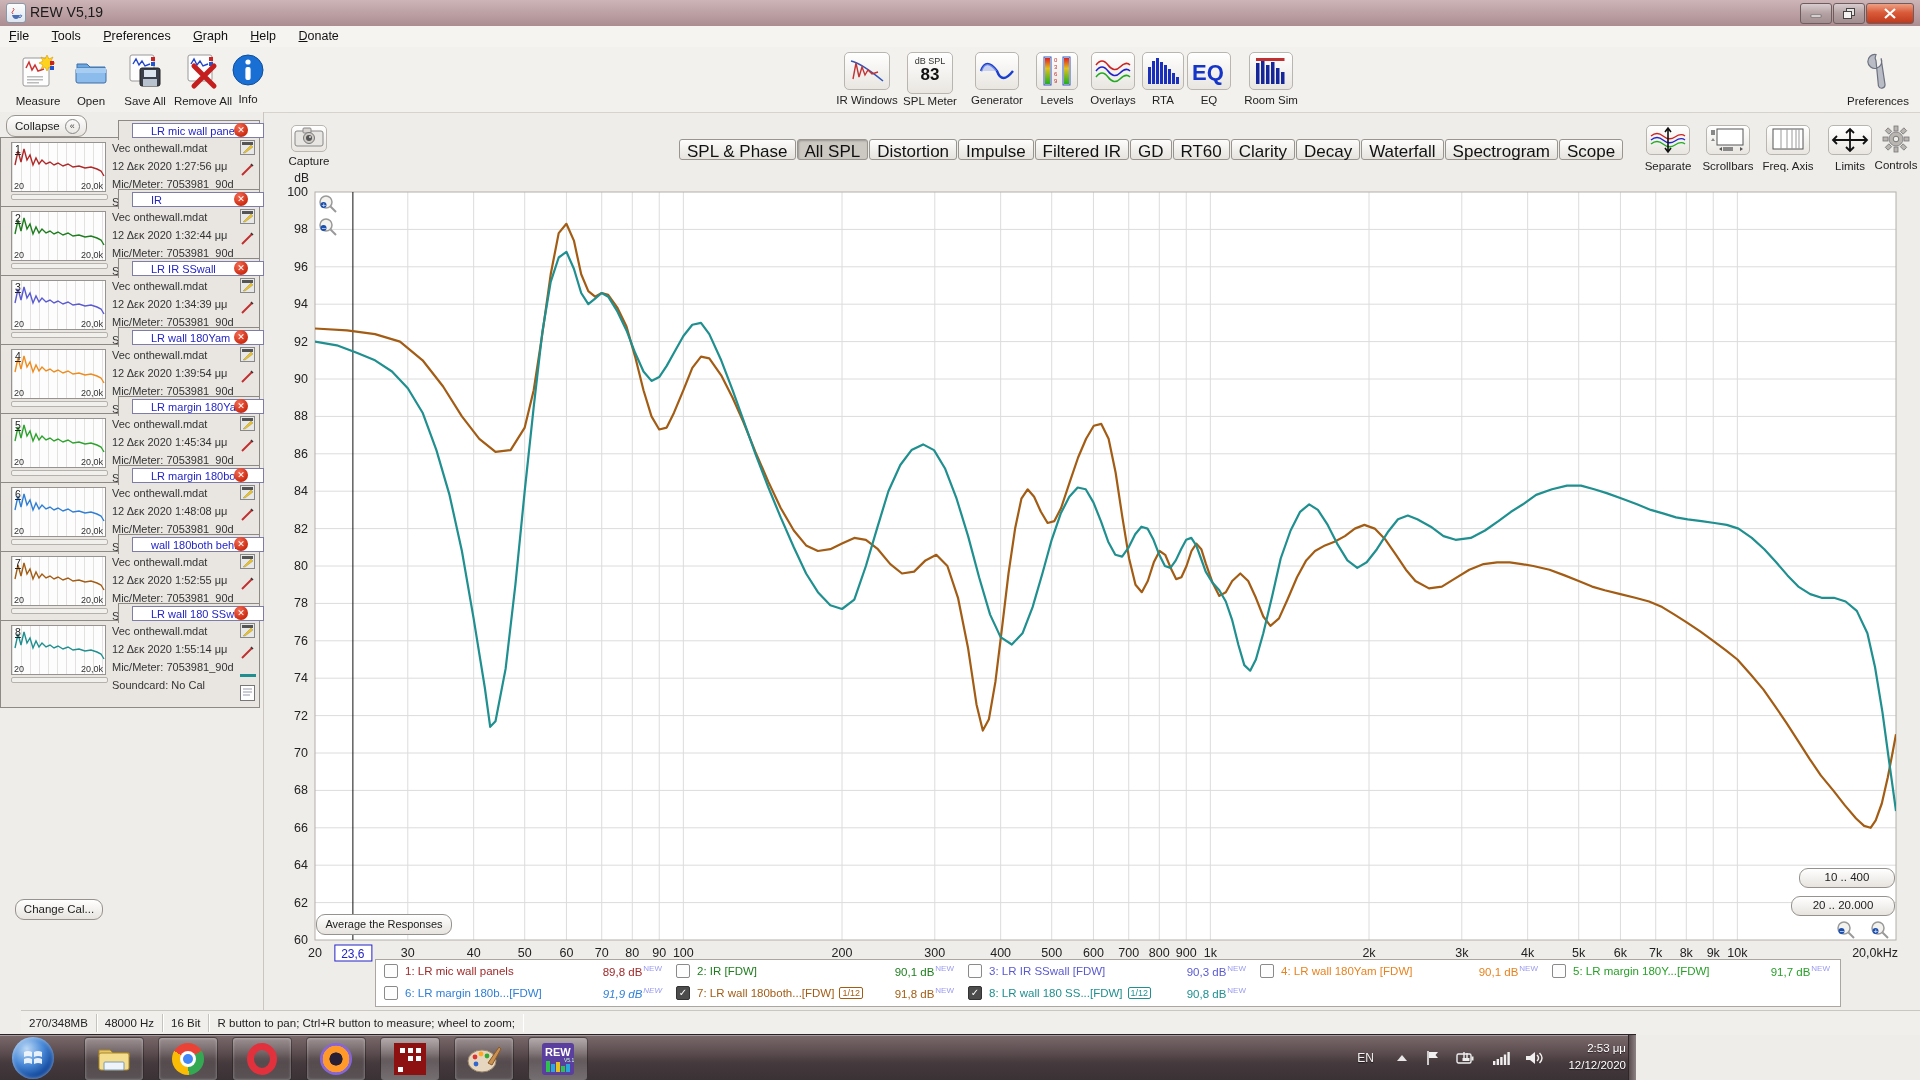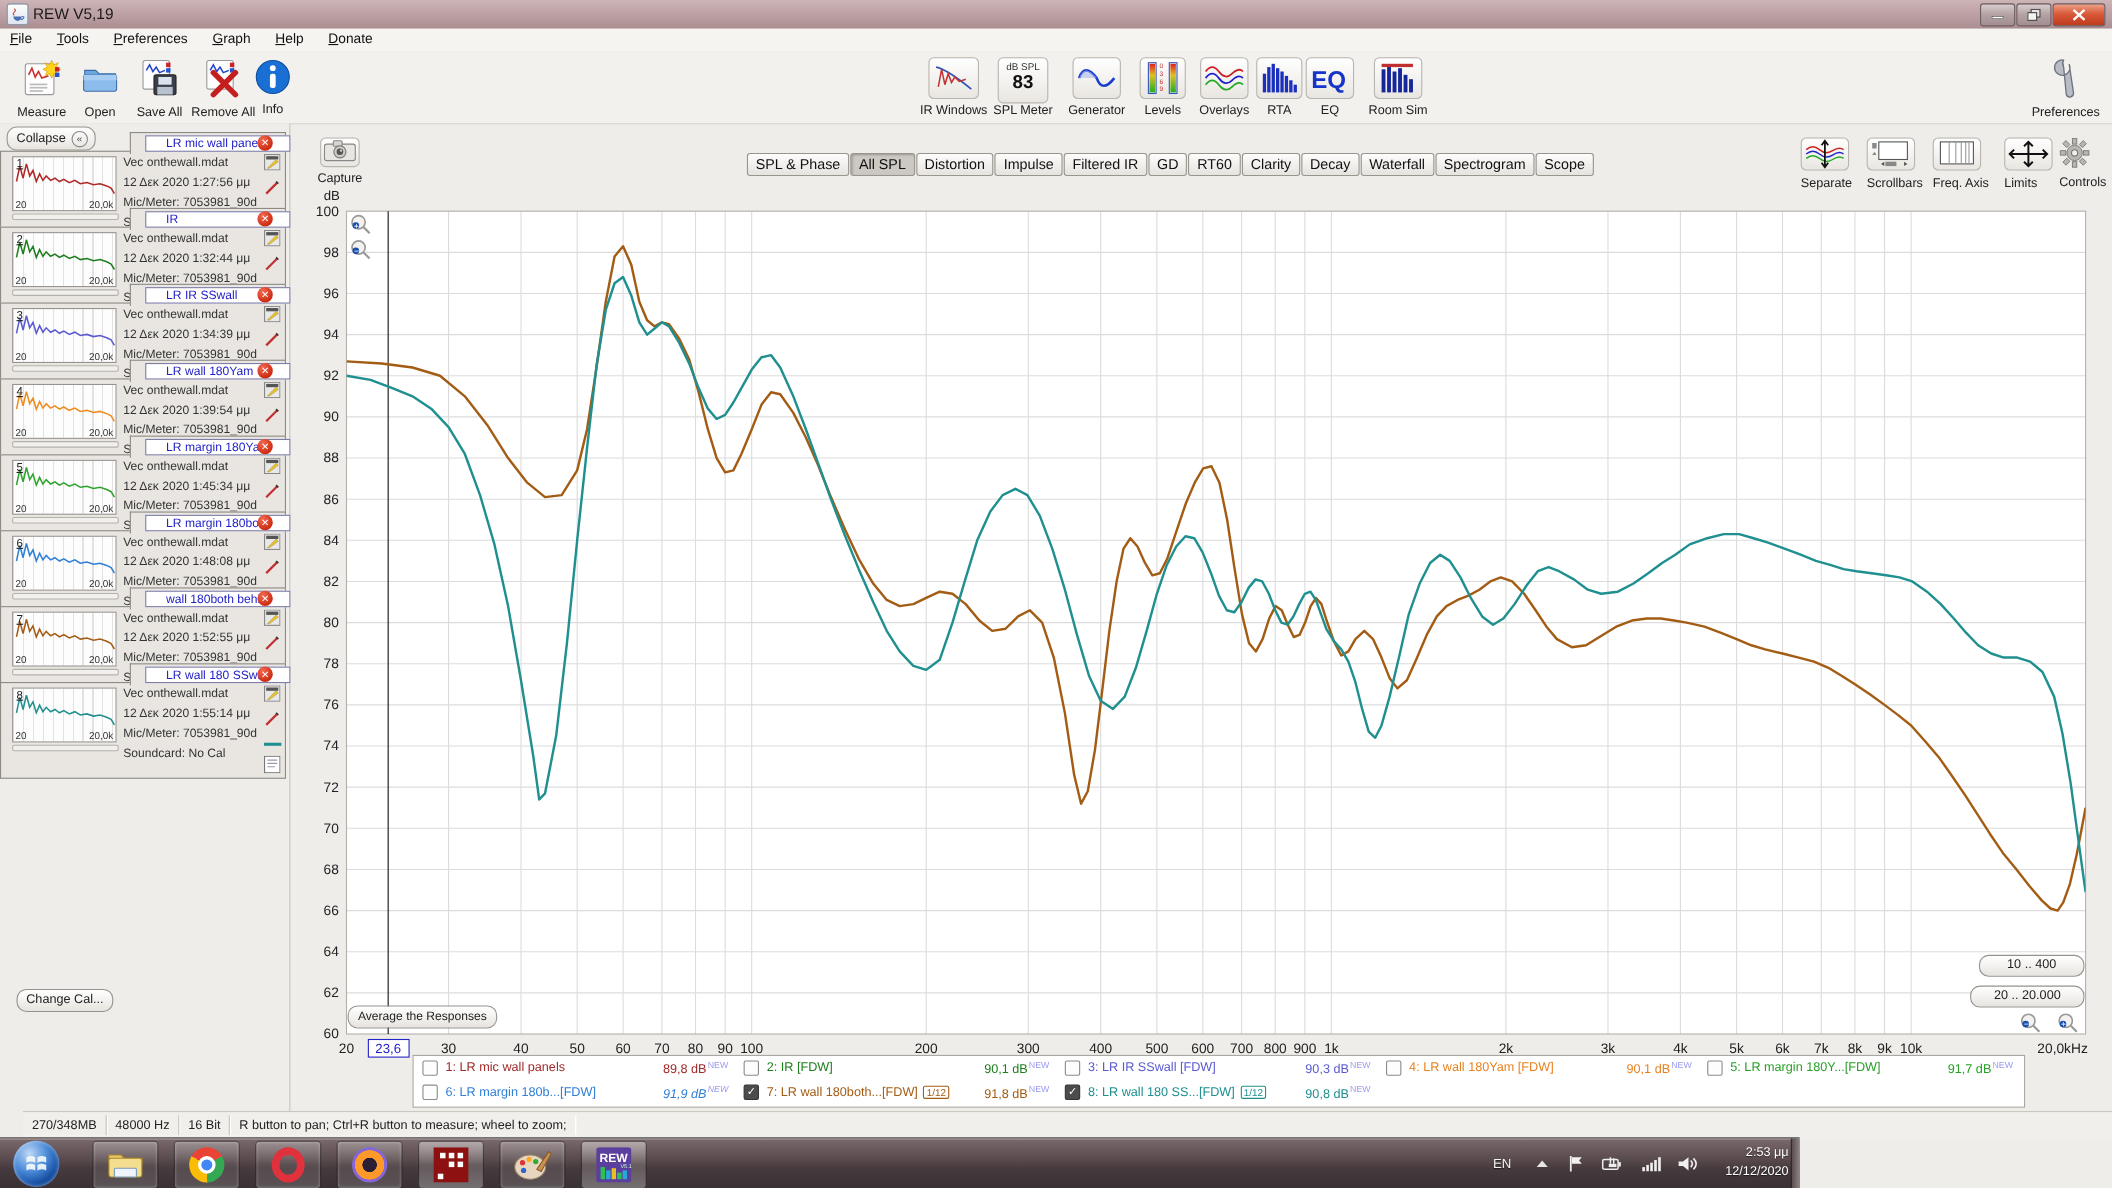--- a/index.html
+++ b/index.html
@@ -64,23 +64,23 @@
   #delaybox{position:absolute;left:11px;top:706px;width:232px;height:58px;background:#fff;border:1px solid #96928d;
     font-size:11.5px;color:#222;padding:14px 6px 0 7px;line-height:17px;}
   .changecal{position:absolute;left:15px;top:787px;width:86px;height:19px;border:1px solid #96928d;border-radius:9px;
     background:linear-gradient(#fff,#e7e4df);font-size:11.5px;color:#222;text-align:center;line-height:18px;}
   
   #capture{position:absolute;left:276px;top:125px;width:66px;text-align:center;}
   #capture .cam{display:inline-block;width:34px;height:25px;}
   #capture .clabel{display:block;font-size:11.5px;color:#222;margin-top:2px;}
   #tabs{position:absolute;left:679px;top:139px;display:flex;}
   .gtab{height:17px;padding:2px 7px 0 7px;border:1px solid #989códec;border:1px solid #98948e;margin-right:1px;border-radius:3px;
-    background:linear-gradient(#fdfdfc,#e6e3de);font-size:13px;color:#111;white-space:nowrap;}
+    background:linear-gradient(#fdfdfc,#e6e3de);font-size:17px;color:#111;white-space:nowrap;}
   .gtab.active{background:#ccc8c2;box-shadow:inset 1px 1px 2px rgba(0,0,0,.25);}
-  .rbtn{position:absolute;top:125px;width:62px;text-align:left;}
+  .rbtn{position:absolute;top:125px;width:62px;text-align:center;}
   .rbtn .rbox{display:inline-block;width:42px;height:28px;}
   .rbtn .rlabel{display:block;font-size:11.5px;color:#222;margin-top:2px;white-space:nowrap;}
   
   #chartwrap{position:absolute;left:265px;top:165px;width:1655px;height:800px;}
   #plot{position:absolute;left:0;top:0;}
   .pillbtn{position:absolute;height:18px;border:1px solid #96928d;border-radius:9px;background:linear-gradient(#fff,#e7e4df);
     font-size:11.5px;color:#222;text-align:center;line-height:17px;z-index:5;}
   .avgbtn{position:absolute;left:316px;top:914px;width:134px;height:19px;border:1px solid #96928d;border-radius:9px;
     background:linear-gradient(#fff,#e7e4df);font-size:11px;color:#222;text-align:center;line-height:18px;z-index:5;}
   .magbtn{position:absolute;width:22px;height:22px;z-index:5;}

